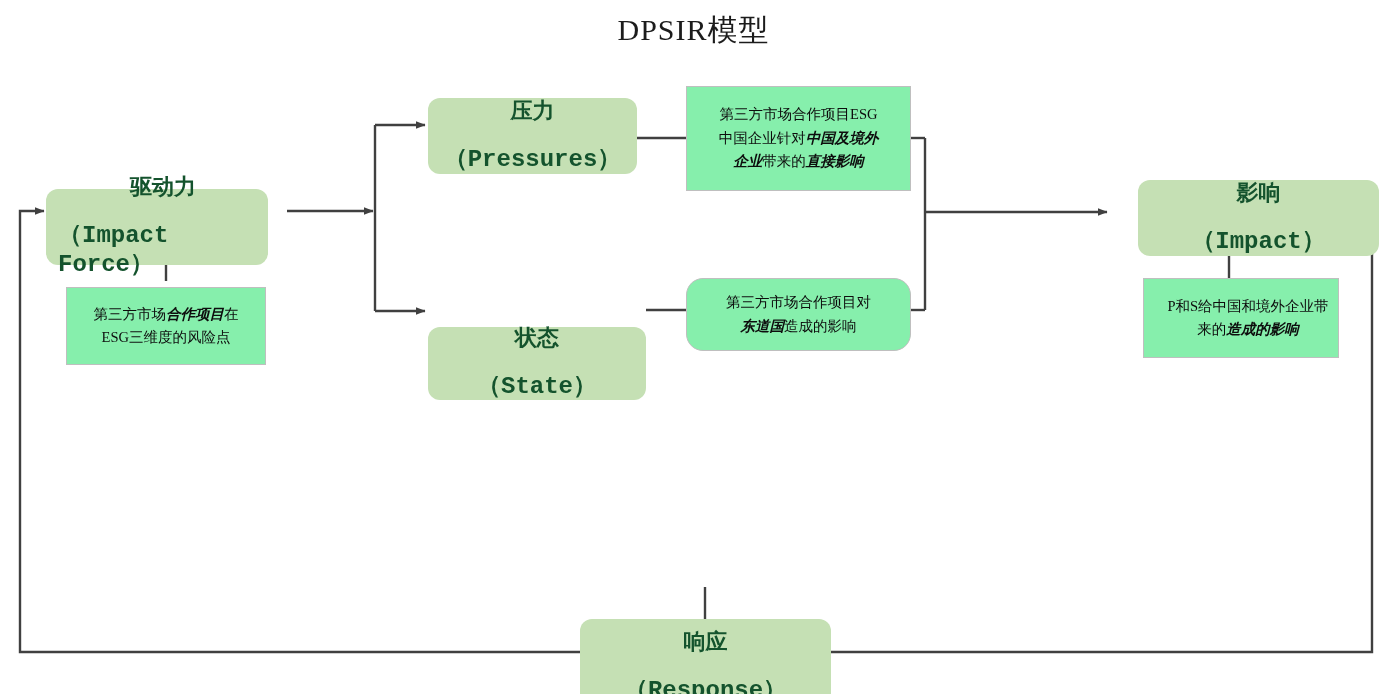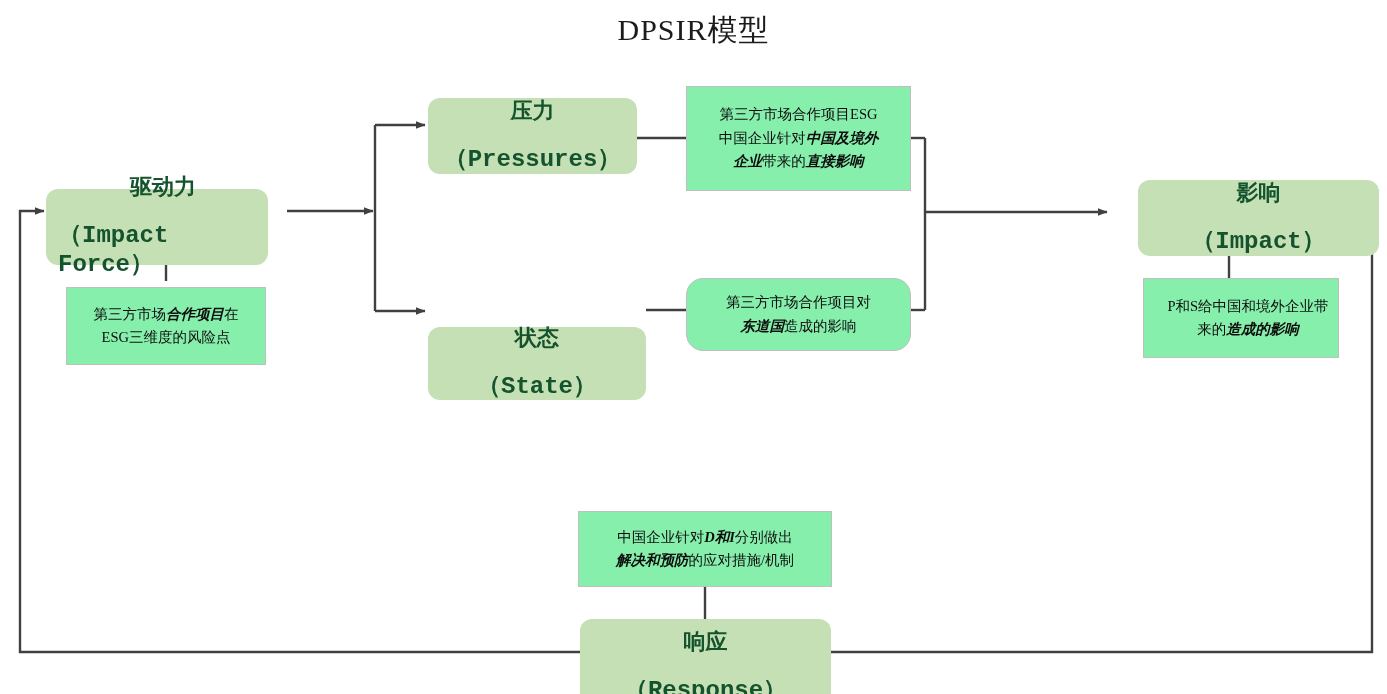--- a/index.html
+++ b/index.html
@@ -166,18 +166,14 @@
   <div class="note" id="note-state_note" style="left:686px; top:278px; width:225px; height:73px;border-radius:17px;">
       <div class="ln"><span>第三方市场合作项目对</span></div>
       <div class="ln"><b>东道国</b><span>造成的影响</span></div>
     </div>
 
   <div class="note" id="note-impact_note" style="left:1143px; top:278px; width:196px; height:80px;padding-left:14px;">
       <div class="ln"><span>P和S给中国和境外企业带</span></div>
       <div class="ln"><span>来的</span><b>造成的影响</b></div>
     </div>
 
-  <div class="note" id="note-response_note" style="left:578px; top:511px; width:254px; height:76px;">
-      <div class="ln"><span>中国企业针对</span><b>D和I</b><span>分别做出</span></div>
-      <div class="ln"><b>解决和预防</b><span>的应对措施/机制</span></div>
-    </div>
 
 </div>
 
 </body></html>

